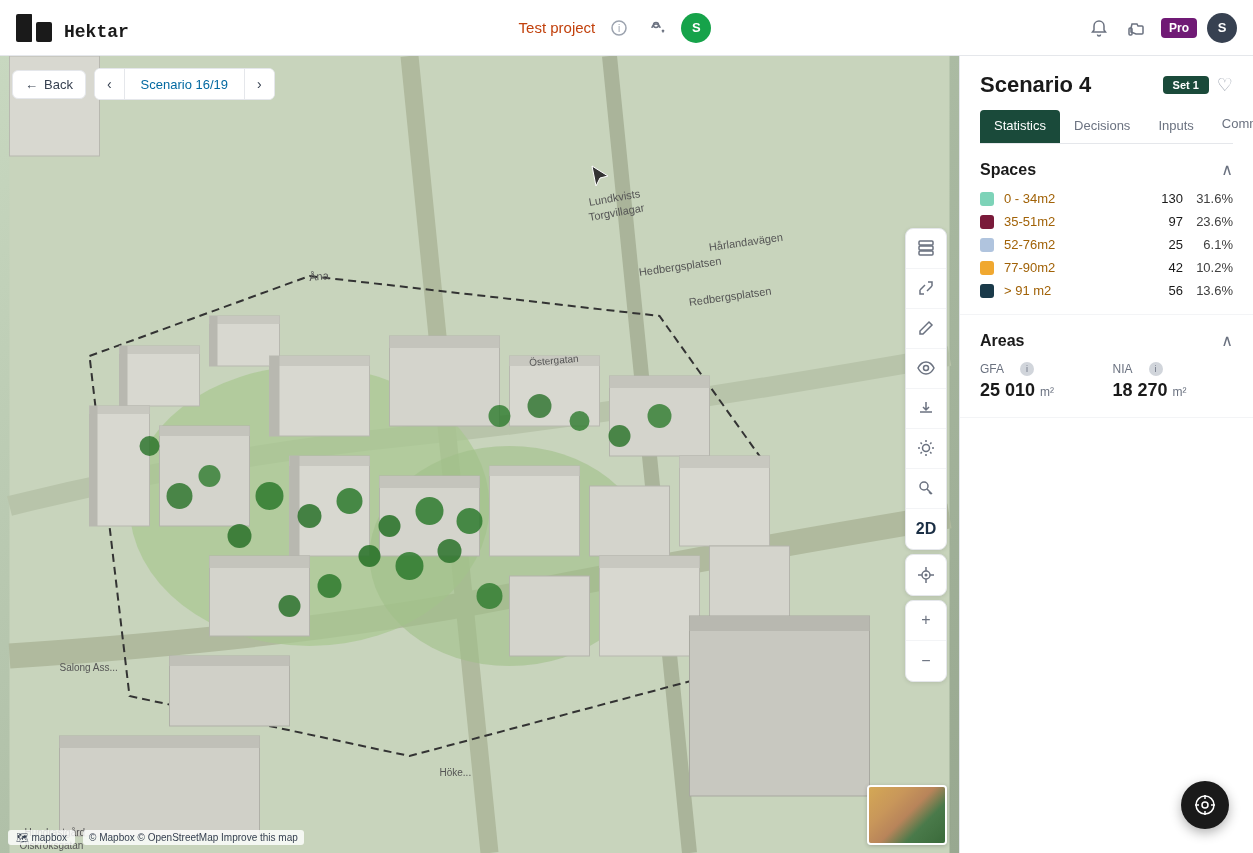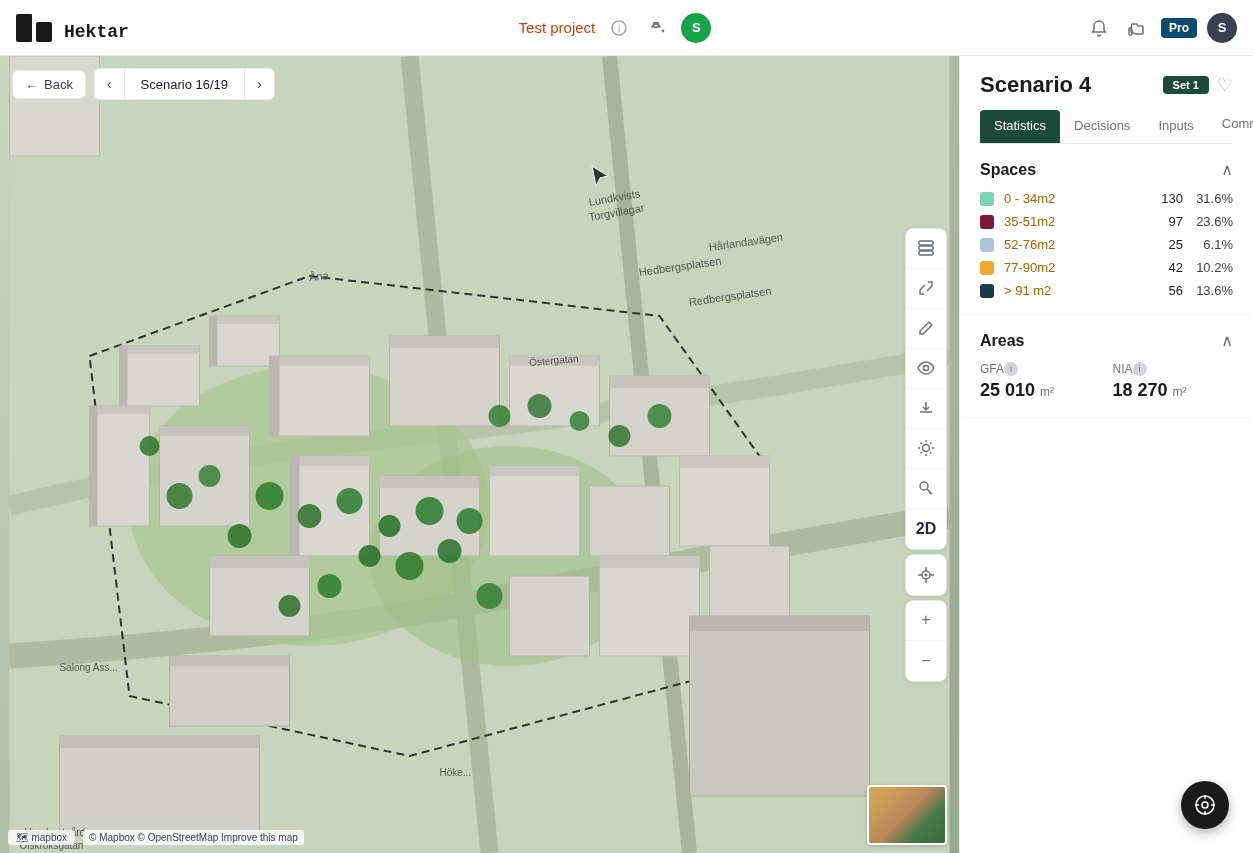--- a/index.html
+++ b/index.html
@@ -68,21 +68,21 @@
       font-size: 13px;
       font-weight: 600;
       cursor: pointer;
     }
     .nav-right {
       display: flex;
       align-items: center;
       gap: 10px;
     }
     .pro-badge {
-      background: #0c4a6e;
+      background: #701a75;
       color: white;
       font-size: 12px;
       font-weight: 700;
       padding: 3px 8px;
       border-radius: 4px;
     }
     .avatar-dark {
       width: 30px;
       height: 30px;
       border-radius: 50%;
@@ -154,21 +154,21 @@
       color: #374151;
       font-size: 14px;
       background: white;
       border: none;
       border-right: 1px solid #e5e7eb;
     }
     .scenario-nav-btn:last-child { border-right: none; border-left: 1px solid #e5e7eb; }
     .scenario-label {
       padding: 7px 16px;
       font-size: 13px;
-      color: #0f172a;
+      color: #0369a1;
       font-weight: 500;
       white-space: nowrap;
     }
 
     
     .map-toolbar {
       position: absolute;
       right: 12px;
       top: 50%;
       transform: translateY(-50%);
@@ -442,21 +442,21 @@
       grid-template-columns: 1fr 1fr;
       gap: 12px;
     }
     .area-item {}
     .area-label {
       font-size: 12px;
       color: #6b7280;
       margin-bottom: 4px;
       display: flex;
       align-items: center;
-      gap: 0;
+      gap: 16px;
     }
     .info-icon {
       width: 14px;
       height: 14px;
       border-radius: 50%;
       background: #d1d5db;
       color: #6b7280;
       font-size: 9px;
       display: inline-flex;
       align-items: center;

